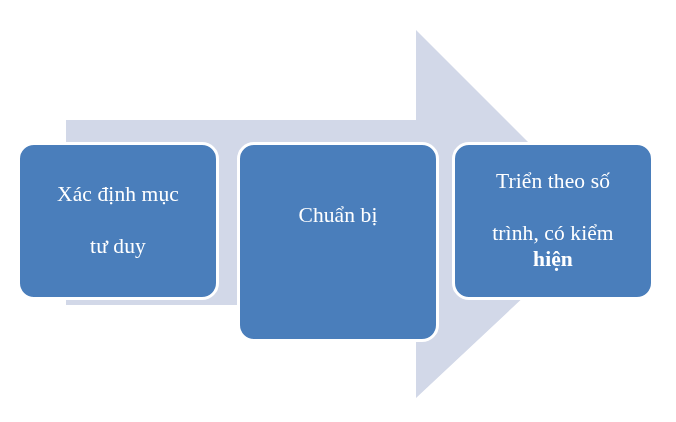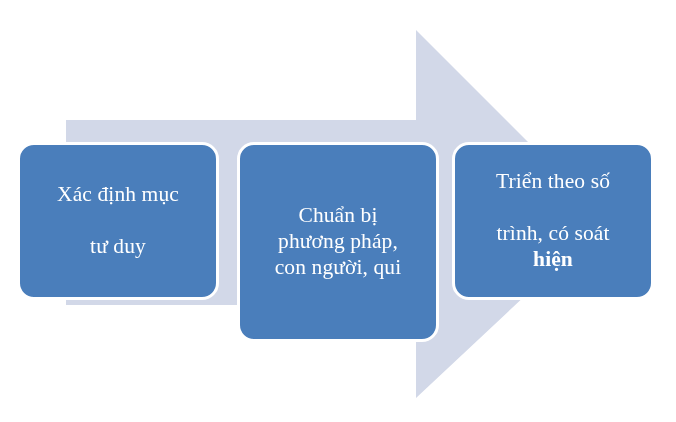--- a/index.html
+++ b/index.html
@@ -63,27 +63,27 @@
     <span class="box-label">
       <span>Xác định mục</span><br>
       <br>
       <span>tư duy</span>
     </span>
   </div>
 
   <div class="process-box" id="box-2">
     <span class="box-label">
       <span>Chuẩn bị</span><br>
-      <span>phương pháp,</span><br>
-      <span>con người, qui</span><br>
+      <br>
+      <br>
     </span>
   </div>
 
   <div class="process-box" id="box-3">
     <span class="box-label">
       <span>Triển theo số</span><br>
       <br>
-      <span>trình, có soát</span><br>
+      <span>trình, có kiểm</span><br>
       <b>hiện</b>
     </span>
   </div>
 
 </div>
 
 </body></html>

